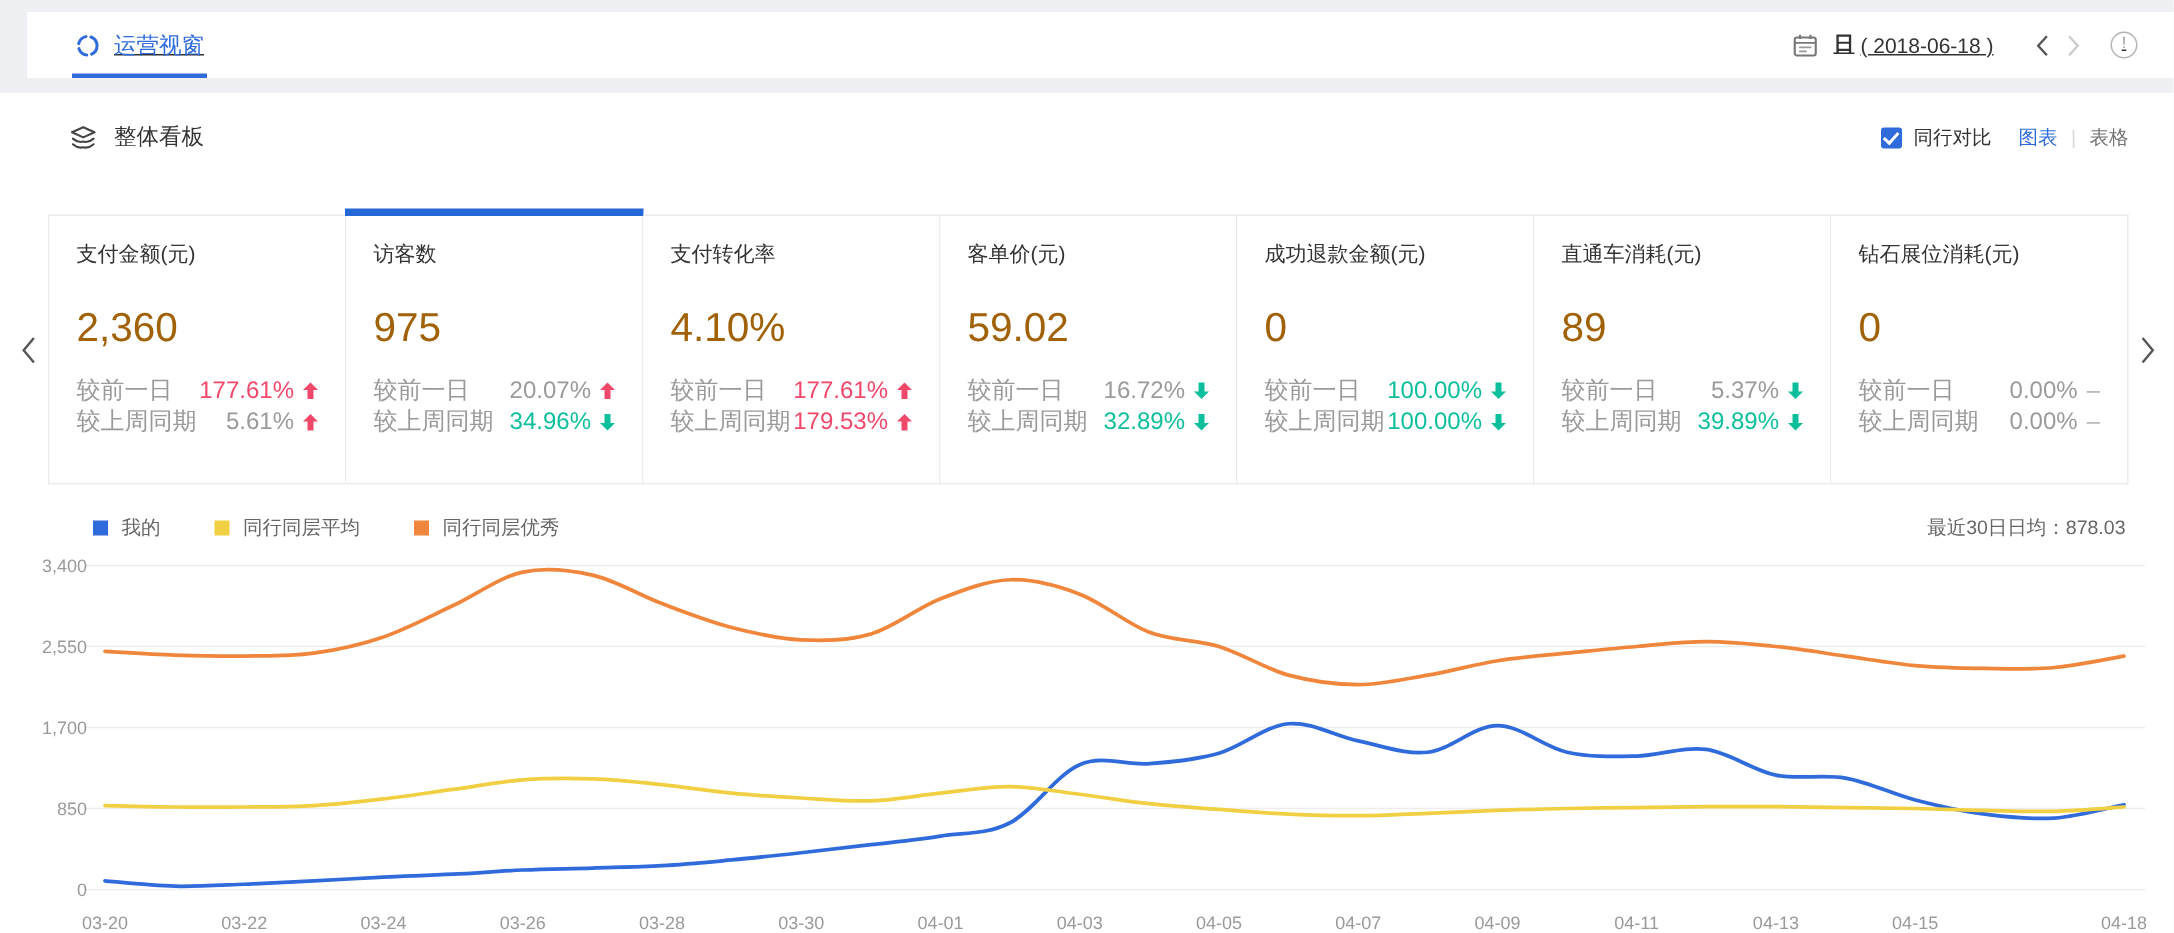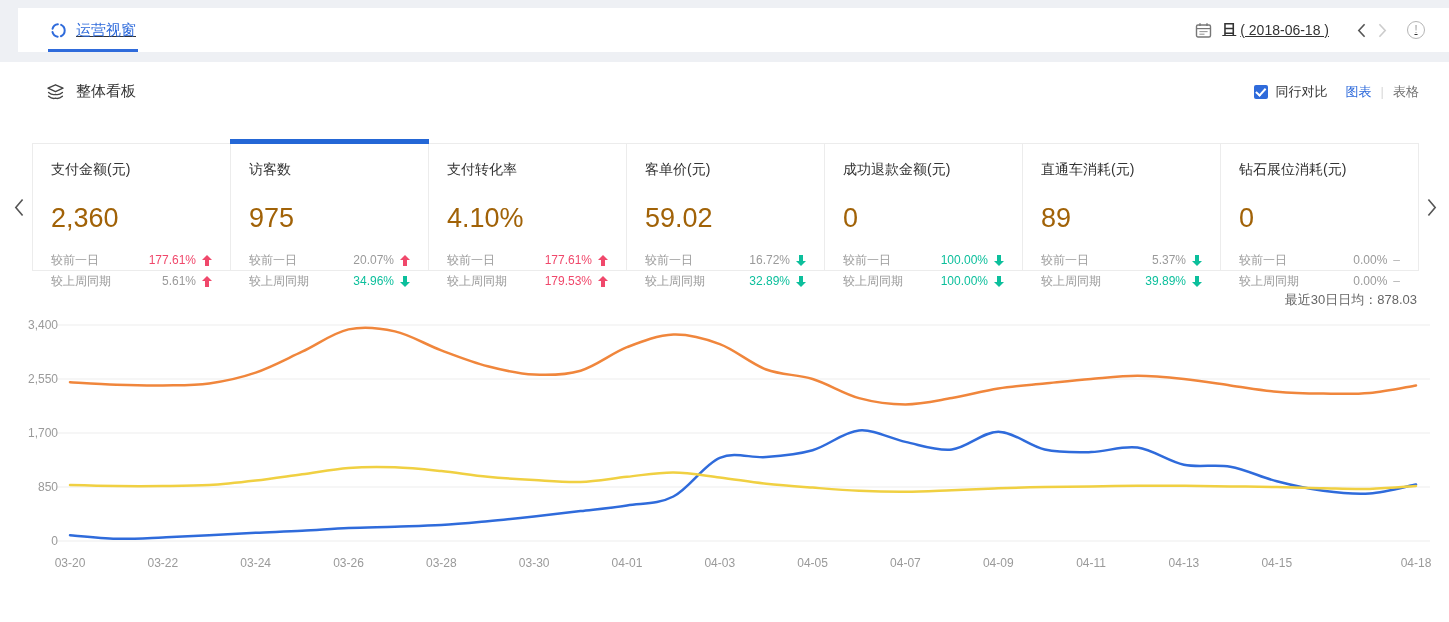--- a/index.html
+++ b/index.html
@@ -39,27 +39,27 @@
     border:solid #fff;border-width:0 2px 2px 0;transform:rotate(42deg)}
   .compare-label{cursor:pointer}
   .view-chart{color:#2f6bdb;margin-left:18px;cursor:pointer}
   .view-sep{color:#d9d9d9;margin:0 9px}
   .view-table{color:#737373;cursor:pointer}
   
   .cards-row{display:flex;align-items:center;margin:42px 4px 0 6px}
   .car-chev{width:26px;display:flex;justify-content:center;color:#555;cursor:pointer;flex:none}
   .cards{flex:1;display:flex}
   .card{flex:1;position:relative;background:#fff;border:1px solid #ececec;border-left-width:0;
-    padding:17px 18px 0;box-sizing:border-box;height:128px;cursor:pointer}
+    padding:17px 18px 0;box-sizing:border-box;height:180px;cursor:pointer}
   .card:first-child{border-left-width:1px}
   .card.selected::before{content:"";position:absolute;top:-5px;left:-1px;right:-1px;height:5px;background:#2467d6}
   .card-title{font-size:14px;color:#333;white-space:nowrap}
   .card-value{font-size:27px;color:#a16207;margin-top:24px}
   .card-rows{margin-top:16px}
-  .crow{display:flex;justify-content:space-between;align-items:center;font-size:12px;line-height:21px;color:#9a9a9a;white-space:nowrap}
+  .crow{display:flex;justify-content:space-between;align-items:center;font-size:16px;line-height:21px;color:#9a9a9a;white-space:nowrap}
   .crow .right{display:flex;align-items:center;gap:6px}
   .c-red{color:#f0486b}
   .c-green{color:#0cbf9c}
   .c-gray{color:#9a9a9a}
   .arrow{position:relative;display:inline-block;width:10px;height:11px}
   .arrow.up::before{content:"";position:absolute;top:0;left:0;
     border-left:5px solid transparent;border-right:5px solid transparent;border-bottom:5px solid currentColor}
   .arrow.up::after{content:"";position:absolute;top:4px;left:3px;width:4px;height:7px;background:currentColor}
   .arrow.down::before{content:"";position:absolute;bottom:0;left:0;
     border-left:5px solid transparent;border-right:5px solid transparent;border-top:5px solid currentColor}
@@ -285,20 +285,34 @@
         </div>
       </div>
     <span class="car-chev">
       <svg width="10" height="19" viewBox="0 0 10 19">
           <path d="M1.4 1.4 L8.2 9.5 L1.4 17.6" fill="none" stroke="currentColor" stroke-width="1.6"></path>
         </svg>
     </span>
   </div>
 
   <div class="legend-row">
+    <span id="legend-items" style="display:flex;align-items:center">
+        <span class="litem">
+          <span class="swatch" style="background: rgb(47, 107, 219);"></span>
+          <span>我的</span>
+        </span>
+        <span class="litem">
+          <span class="swatch" style="background: rgb(240, 208, 66);"></span>
+          <span>同行同层平均</span>
+        </span>
+        <span class="litem">
+          <span class="swatch" style="background: rgb(240, 134, 60);"></span>
+          <span>同行同层优秀</span>
+        </span>
+      </span>
     <span class="avg-note">最近30日日均：878.03</span>
   </div>
 
   <div class="chart-wrap">
     <svg id="trend-chart" width="1449" height="268" viewBox="0 0 1449 268">
         <g>
           <line x1="56" y1="228" x2="1430" y2="228" stroke="#ededed" stroke-width="1"></line>
           <line x1="56" y1="174" x2="1430" y2="174" stroke="#ededed" stroke-width="1"></line>
           <line x1="56" y1="120" x2="1430" y2="120" stroke="#ededed" stroke-width="1"></line>
           <line x1="56" y1="66" x2="1430" y2="66" stroke="#ededed" stroke-width="1"></line>

